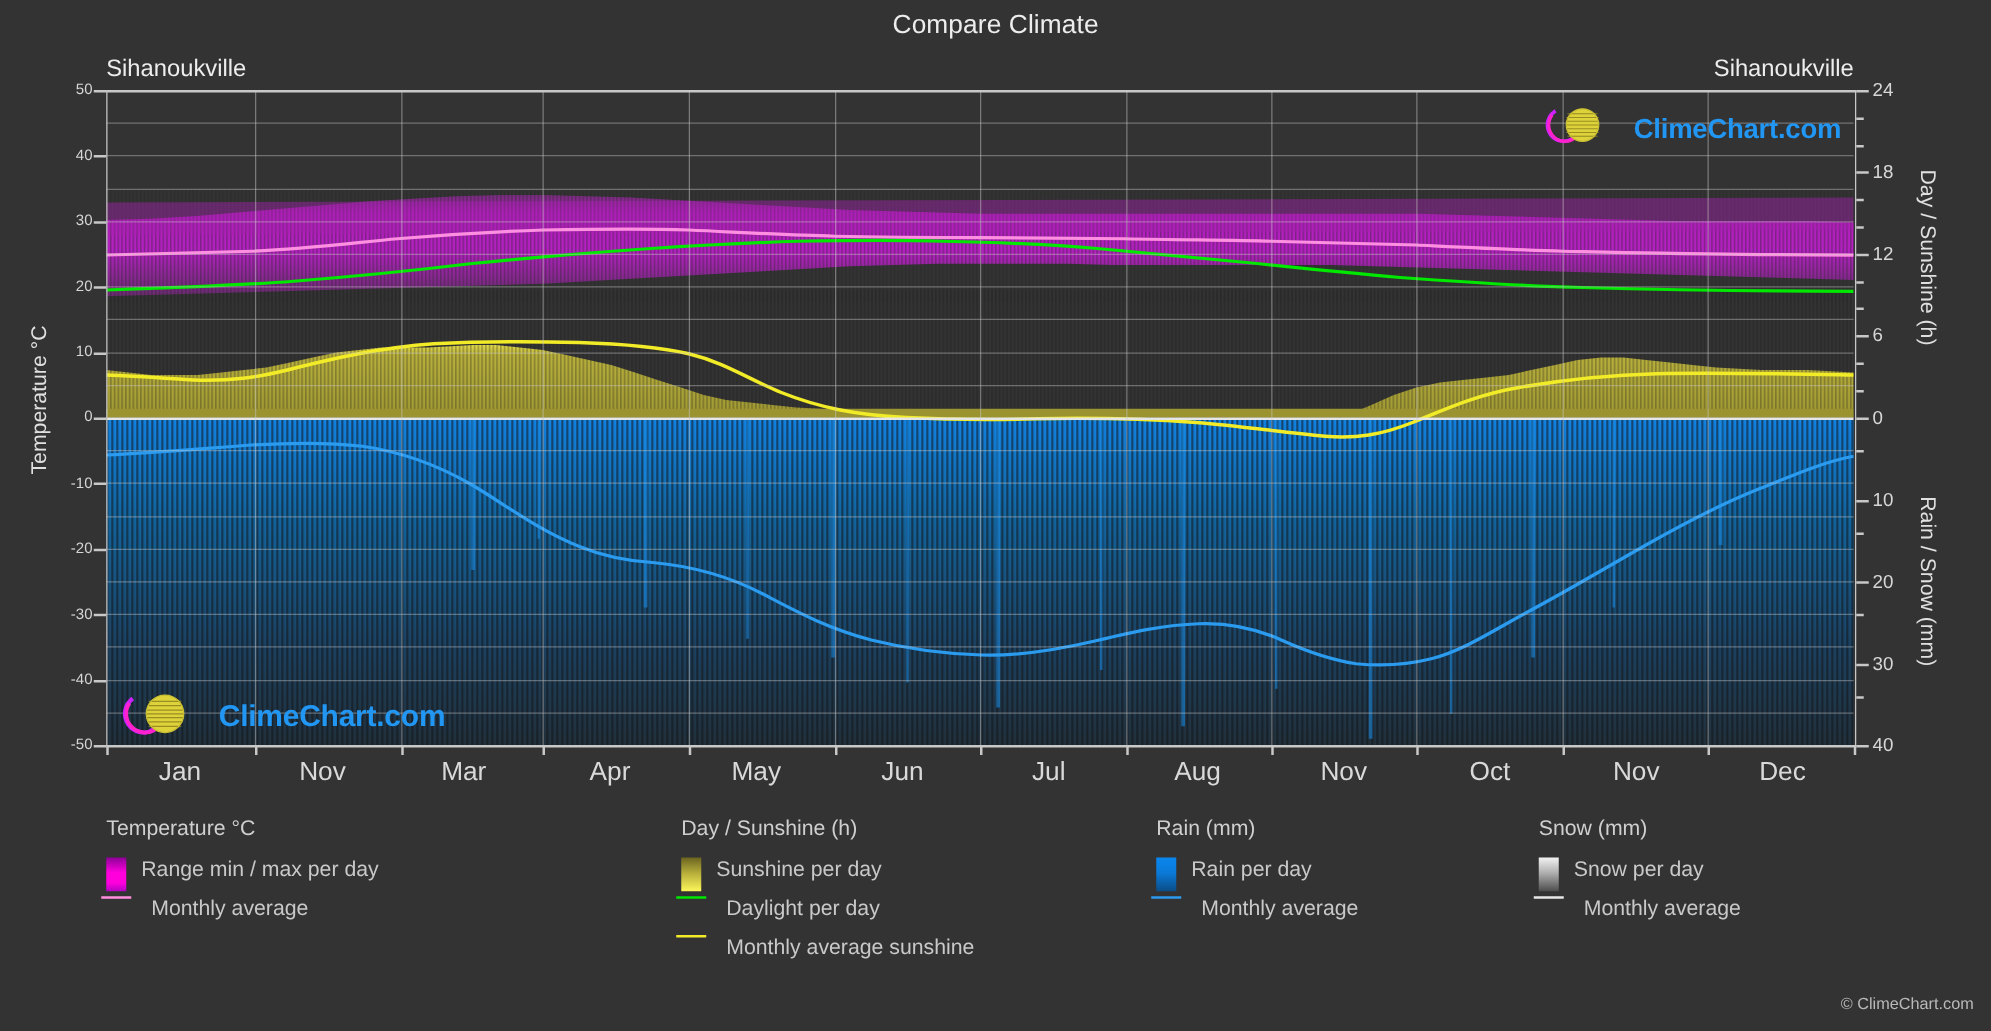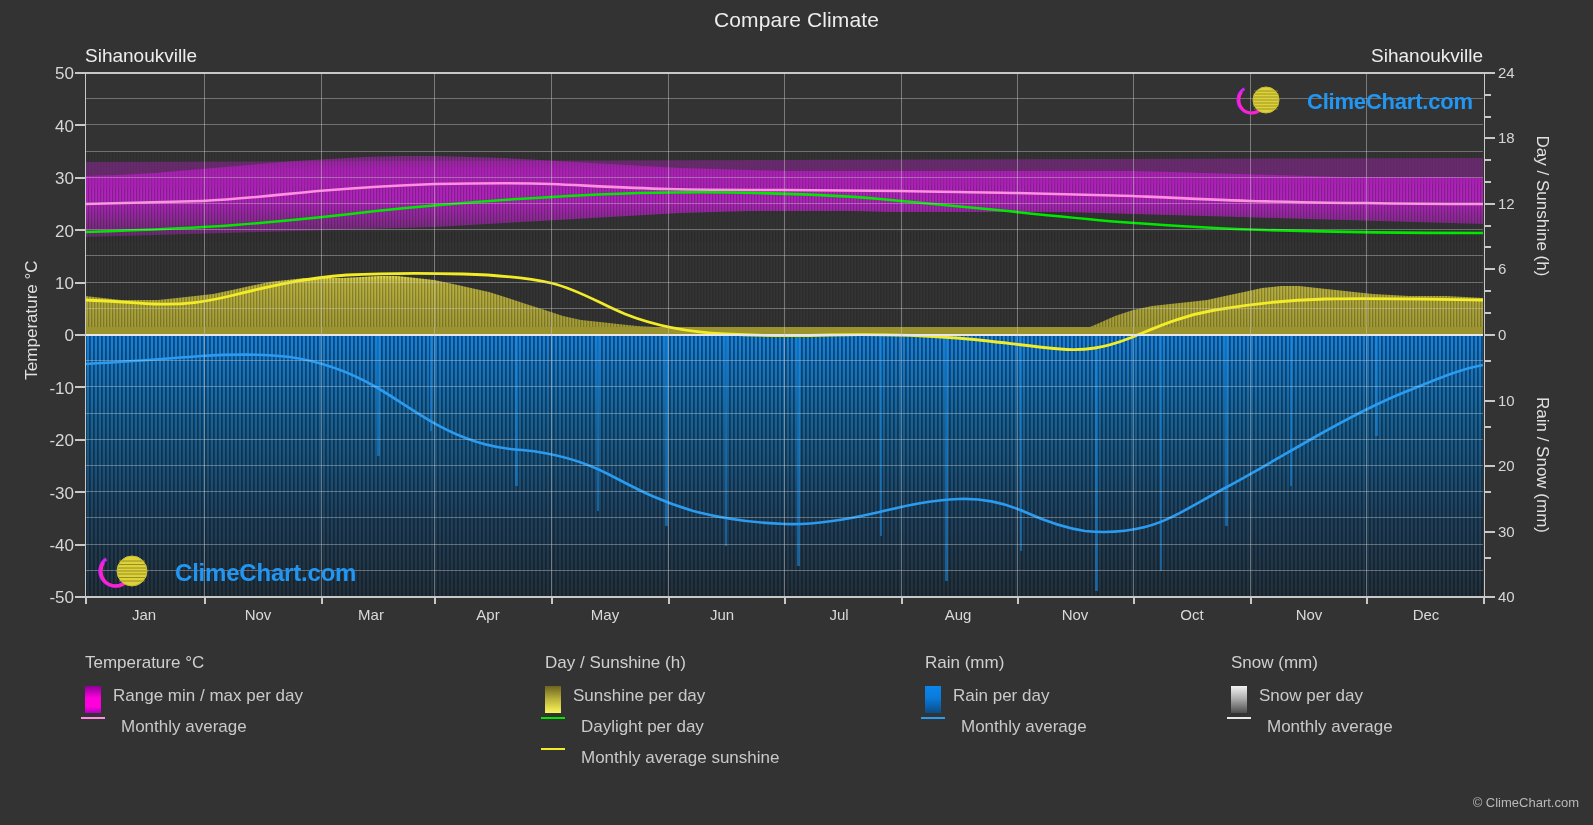--- a/index.html
+++ b/index.html
@@ -103,21 +103,21 @@
     height: 2px;
     background: #e6e6e6;
   }
 
   
   .ytick-left {
     position: absolute;
     right: 1519px;
     width: 60px;
     text-align: right;
-    font-size: 17px;
+    font-size: 12px;
     color: #d6d6d6;
   }
   .ytick-right {
     position: absolute;
     left: 1498px;
     width: 40px;
     text-align: left;
     font-size: 15px;
     color: #d6d6d6;
   }
@@ -136,21 +136,21 @@
     background: #c8c8c8;
   }
   .tickmark-right.minor { left: 1485px; width: 6px; }
 
   .xtick-label {
     position: absolute;
     top: 606px;
     width: 80px;
     margin-left: -40px;
     text-align: center;
-    font-size: 15px;
+    font-size: 21px;
     color: #d9d9d9;
   }
   .xtickmark {
     position: absolute;
     top: 596px;
     width: 1.5px;
     height: 8px;
     background: #c8c8c8;
   }
 

